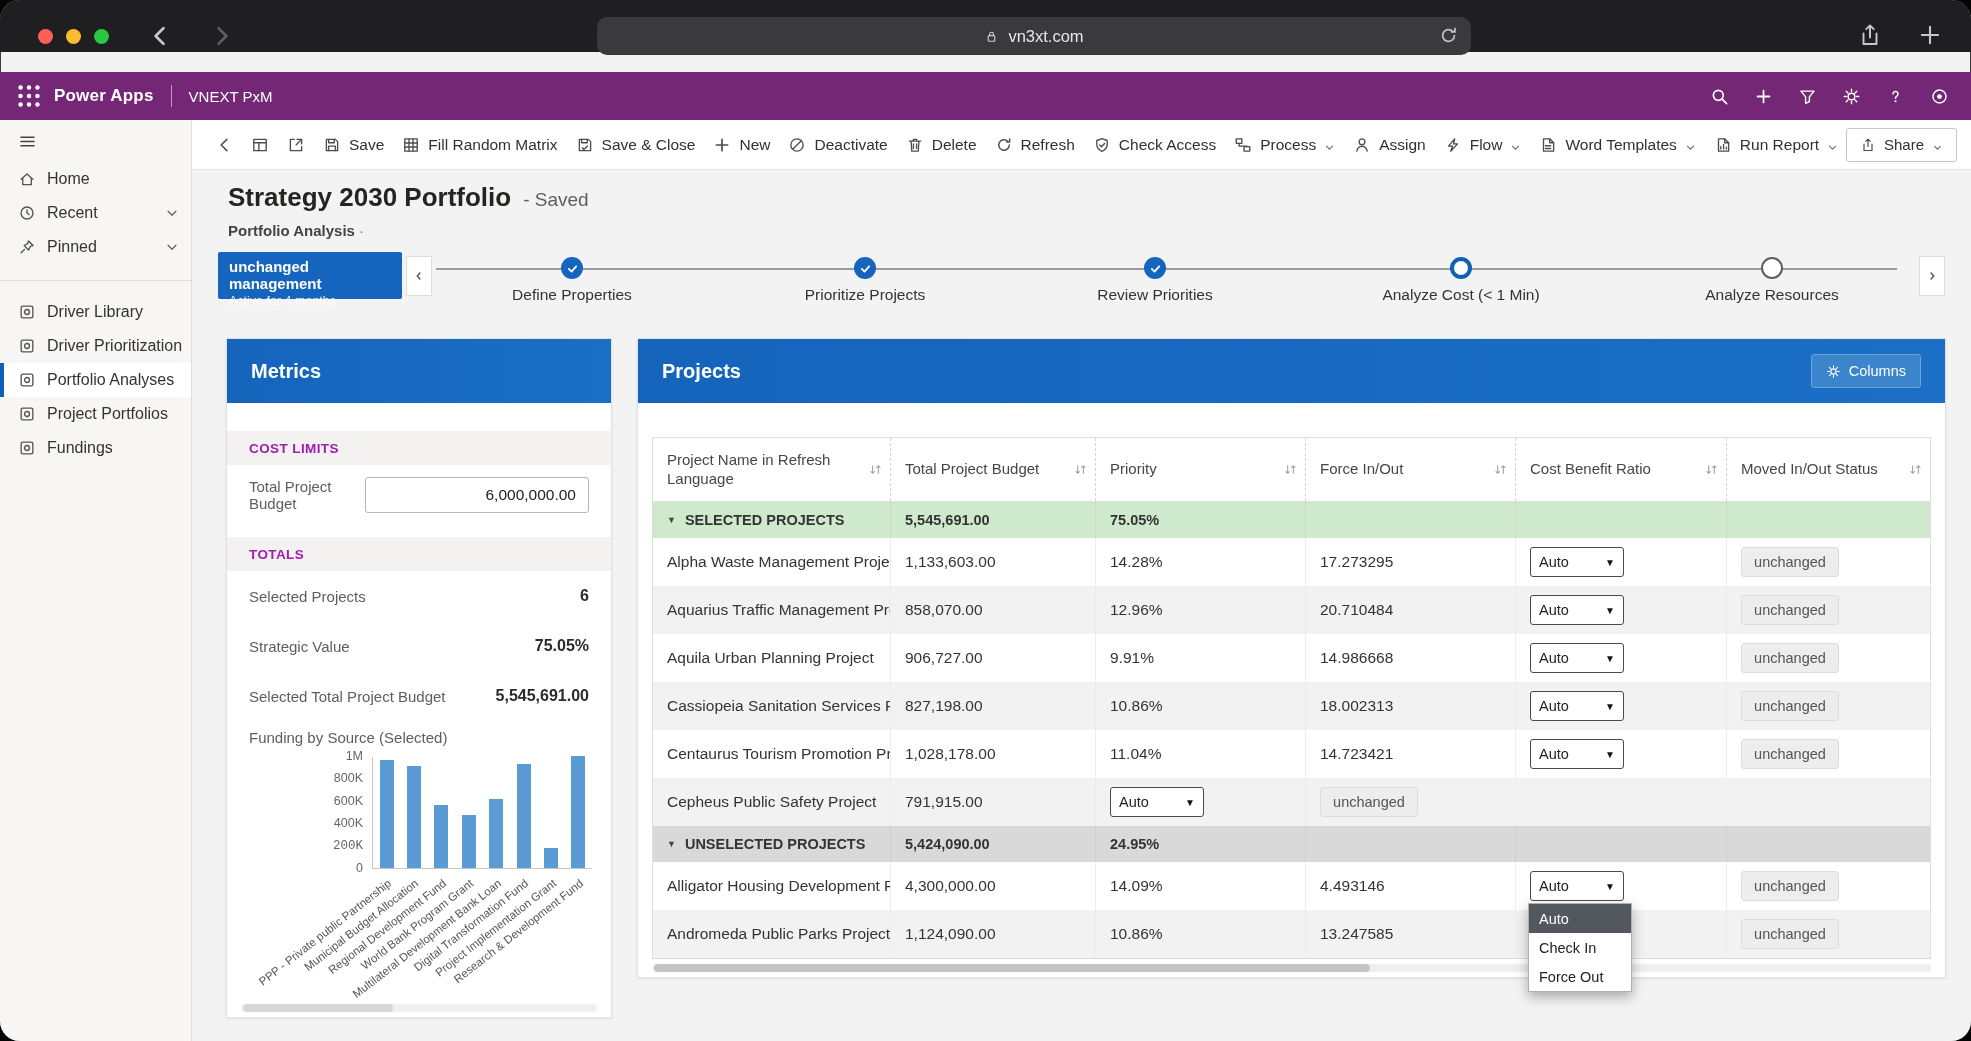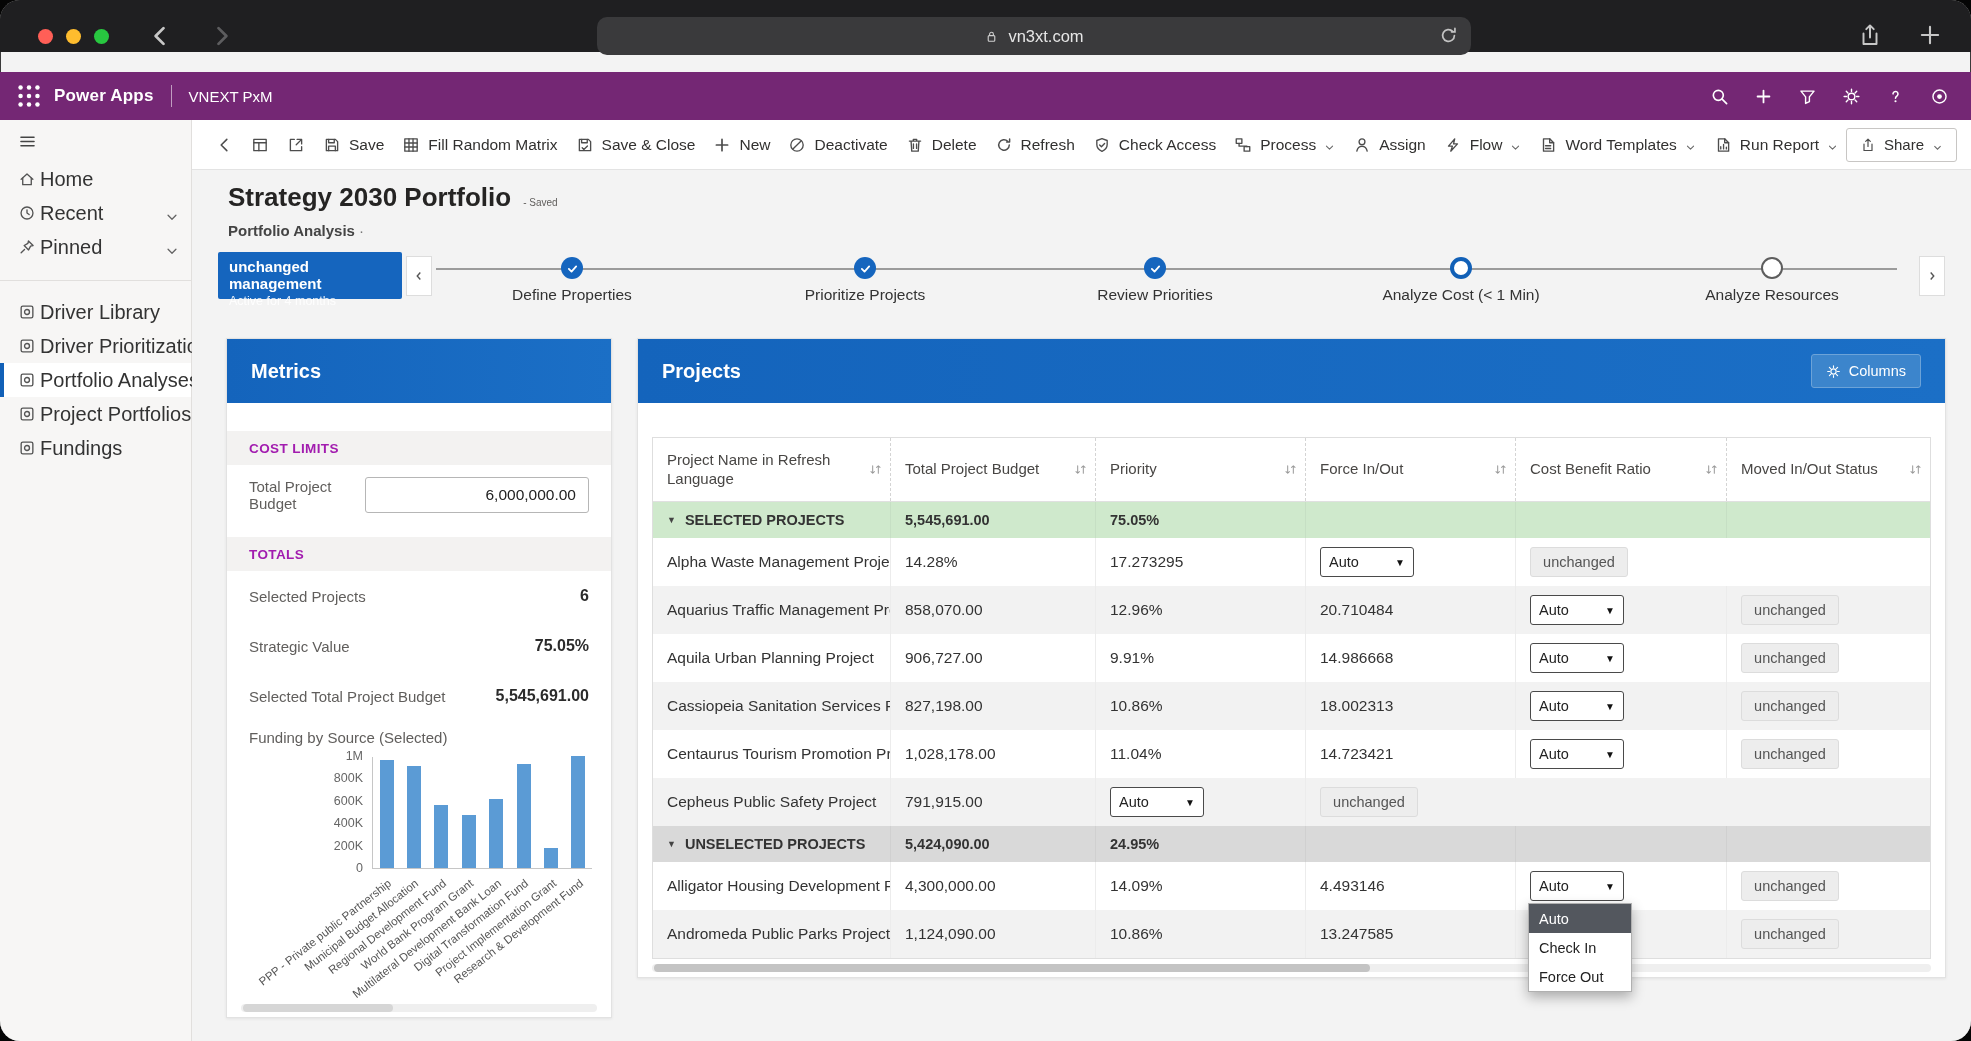--- a/index.html
+++ b/index.html
@@ -31,21 +31,21 @@
   .env-div{width:1px;height:22px;background:rgba(255,255,255,.55);margin:0 17px}
   .env{font-size:15px}
   .appbar-right{margin-left:auto;display:flex;gap:12px;margin-right:16px}
   .ab-icon{width:32px;height:32px;display:flex;align-items:center;justify-content:center;color:#fff}
   .ab-icon svg{width:19px;height:19px}
 
   
   .sidebar{position:absolute;left:0;top:120px;width:192px;bottom:0;background:#f7f6f5;border-right:1px solid #e1dfdd}
   .sb-burger{height:42px;display:flex;align-items:center;padding-left:18px;color:#444}
   .sb-burger .ic{width:19px;height:19px}
-  .sb-item{height:34px;display:flex;align-items:center;gap:4px;padding:0 12px 0 18px;font-size:20px;color:#333;cursor:default;white-space:nowrap}
+  .sb-item{height:34px;display:flex;align-items:center;gap:11px;padding:0 12px 0 18px;font-size:16px;color:#333;cursor:default;white-space:nowrap}
   .sb-item .ic{width:18px;height:18px;color:#555;flex:none}
   .sb-item .ic svg{width:100%;height:100%}
   .sb-item .chev{margin-left:auto;width:14px;height:14px;color:#666}
   .sb-item .chev svg{width:100%;height:100%}
   .sb-item.active{background:#fff;box-shadow:inset 4px 0 0 #1160b7}
   .sb-divider{height:1px;background:#e1dfdd;margin:16px 0 14px 0}
 
   
   .content{position:absolute;left:192px;top:120px;right:0;bottom:0;background:#f3f3f3}
 
@@ -57,21 +57,21 @@
   .cmd .caret{width:11px;height:11px;color:#666}
   .cmd .caret svg{width:100%;height:100%}
   .share-btn{display:flex;align-items:center;gap:8px;height:34px;padding:0 13px;border:1px solid #c8c6c4;border-radius:3px;background:#fff;font-size:15px;color:#323130;white-space:nowrap}
   .share-btn .ci{width:16px;height:16px;color:#4d4d4d}
   .share-btn .ci svg{width:100%;height:100%}
   .share-btn .caret{width:11px;height:11px;color:#666}
   .share-btn .caret svg{width:100%;height:100%}
 
   .page-head{position:absolute;left:36px;top:62px;display:flex;align-items:baseline;gap:12px}
   .page-title{font-size:26px;font-weight:700;color:#252423}
-  .saved{font-size:10px;color:#605e5c}
+  .saved{font-size:19px;color:#605e5c}
   .entity-line{position:absolute;left:36px;top:102px;font-size:15px;font-weight:700;color:#444}
   .entity-line .dot{font-weight:400;color:#777;margin-left:4px}
 
   
   .bpf{position:absolute;left:26px;right:26px;top:132px;height:58px}
   .bpf-badge{position:absolute;left:0;top:0;width:184px;height:47px;background:#1565be;color:#fff;border-radius:2px;padding:6px 11px}
   .bpf-badge .t1{font-size:15px;font-weight:700}
   .bpf-badge .t2{font-size:12.5px;opacity:.88;margin-top:2px}
   .bpf-chev{position:absolute;top:4px;width:26px;height:40px;background:#fff;border:1px solid #ddd;display:flex;align-items:center;justify-content:center;color:#555}
   .bpf-chev svg{width:14px;height:14px}
@@ -546,21 +546,21 @@
             <div class="bar" style="height: 53px;"></div>
             <div class="bar" style="height: 69px;"></div>
             <div class="bar" style="height: 104px;"></div>
             <div class="bar" style="height: 20px;"></div>
             <div class="bar" style="height: 112px;"></div>
           </div>
       <div class="ylab" style="top: -4px;">1M</div>
           <div class="ylab" style="top: 18.4px;">800K</div>
           <div class="ylab" style="top: 40.8px;">600K</div>
           <div class="ylab" style="top: 63.2px;">400K</div>
-          <div class="ylab" style="top: 85.6px;">200K</div>
+          <div class="ylab" style="top: 85.6px; font-family: Liberation Mono, monospace;">200K</div>
           <div class="ylab" style="top: 108px;">0</div>
           <div class="xlab" style="left: 158.75px;">PPP - Private public Partnership</div>
           <div class="xlab" style="left: 186.25px;">Municipal Budget Allocation</div>
           <div class="xlab" style="left: 213.75px;">Regional Development Fund</div>
           <div class="xlab" style="left: 241.25px;">World Bank Program Grant</div>
           <div class="xlab" style="left: 268.75px;">Multilateral Development Bank Loan</div>
           <div class="xlab" style="left: 296.25px;">Digital Transformation Fund</div>
           <div class="xlab" style="left: 323.75px;">Project Implementation Grant</div>
           <div class="xlab" style="left: 351.25px;">Research &amp; Development Fund</div>
         </div>
@@ -625,20 +625,21 @@
               <span>SELECTED PROJECTS</span>
             </div>
             <div class="gc">5,545,691.00</div>
             <div class="gc">75.05%</div>
             <div class="gc"></div>
             <div class="gc"></div>
             <div class="gc"></div>
           </div>
           <div class="trow drow">
             <div class="td">Alpha Waste Management Project</div>
+            <div class="td">1,133,603.00</div>
             <div class="td">14.28%</div>
             <div class="td">17.273295</div>
             <div class="td force">
               <div class="force-sel">
                 <span>Auto</span>
                 <span class="sel-caret">▼</span>
               </div>
             </div>
             <div class="td">
               <div class="chip">unchanged</div>

